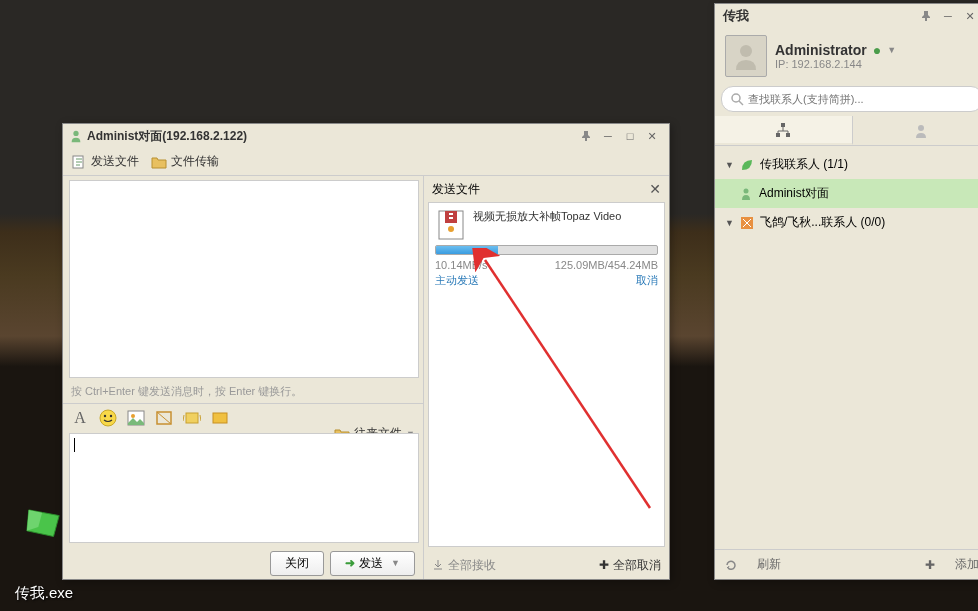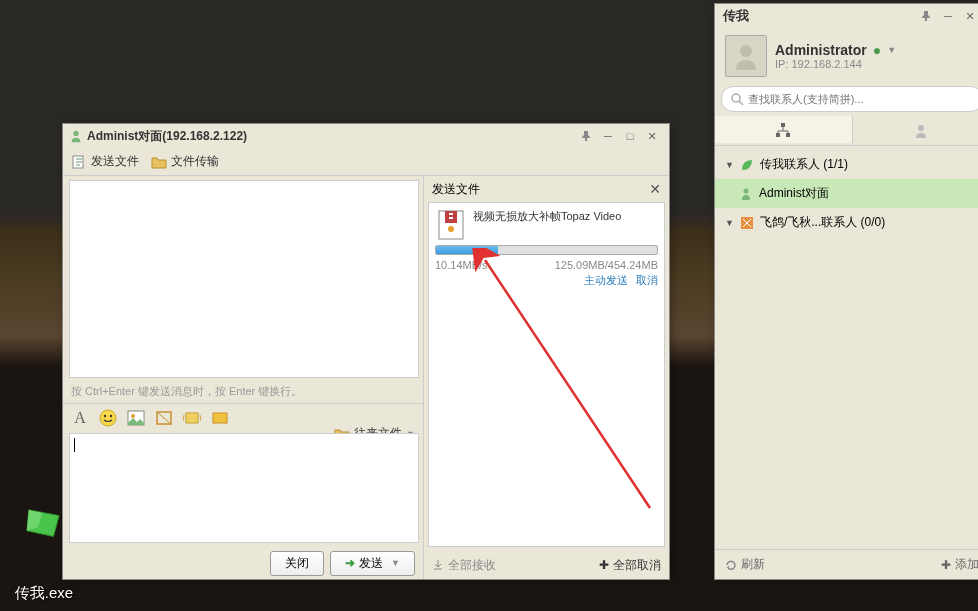--- a/index.html
+++ b/index.html
@@ -43,21 +43,21 @@
     .ft-header .ft-close { cursor: pointer; font-size: 14px; color: #555; }
     .ft-content { flex: 1; background: white; margin: 0 4px 4px 4px; border: 1px solid #ccc; padding: 6px; position: relative; }
     .ft-item { display: flex; gap: 6px; }
     .ft-file-icon { width: 32px; height: 32px; flex-shrink: 0; }
     .ft-info { flex: 1; font-size: 11px; }
     .ft-label { color: #888; }
     .ft-filename { color: #333; }
     .ft-progress { height: 10px; background: #e0e0e0; border: 1px solid #aaa; border-radius: 2px; margin: 4px 0; overflow: hidden; }
     .ft-progress-bar { height: 100%; background: linear-gradient(#6bbef0, #3a9ce0); width: 28%; }
     .ft-stats { display: flex; justify-content: space-between; font-size: 11px; color: #888; }
-    .ft-actions { display: flex; justify-content: flex-end; gap: 8px; font-size: 11px; margin-top: 2px; }
+    .ft-actions { display: flex; justify-content: space-between; gap: 8px; font-size: 11px; margin-top: 2px; }
     .ft-link { color: #2a7ab8; cursor: pointer; }
     .ft-footer { height: 28px; display: flex; align-items: center; justify-content: space-between; padding: 0 8px; font-size: 12px; color: #888; }
     .ft-footer span { cursor: pointer; display: flex; align-items: center; gap: 4px; }
     
     
     .red-arrow { position: absolute; left: 470px; top: 248px; pointer-events: none; }
     
     
     .contacts-window { position: absolute; left: 714px; top: 3px; width: 276px; height: 577px; background: #ebe7d8; border: 1px solid #888; box-shadow: 2px 2px 8px rgba(0,0,0,0.3); }
     .cw-titlebar { height: 24px; display: flex; align-items: center; padding: 0 8px; background: #ebe7d8; }
@@ -82,21 +82,21 @@
     .cw-tab:last-child { border-right: none; }
     
     .cw-list { flex: 1; background: #ebe7d8; padding: 4px 0; height: calc(100% - 170px); overflow: hidden; }
     .cw-group { padding: 6px 10px; display: flex; align-items: center; gap: 6px; font-size: 12px; cursor: pointer; }
     .cw-group .caret { font-size: 9px; color: #555; }
     .cw-contact { padding: 6px 10px 6px 24px; display: flex; align-items: center; gap: 6px; font-size: 12px; cursor: pointer; }
     .cw-contact.selected { background: #c8e8b8; }
     .group-icon { width: 14px; height: 14px; }
     
     .cw-footer { position: absolute; bottom: 0; left: 0; right: 0; height: 30px; display: flex; align-items: center; justify-content: space-between; padding: 0 10px; border-top: 1px solid #ccc; font-size: 12px; color: #666; }
-    .cw-footer span { cursor: pointer; display: flex; align-items: center; gap: 4px; }
+    .cw-footer span { cursor: pointer; display: flex; align-items: center; gap: 20px; }
   </style>
 </head>
 <body>
 
 <div class="desktop-icon">
   <div class="desktop-icon-img">
     <svg viewBox="0 0 40 34">
         <path d="M4 2 L36 8 L30 30 L2 24 Z" fill="#4ac44a" stroke="#2a8a2a"></path>
         <path d="M4 2 L18 5 L14 20 L2 24 Z" fill="#6ed46e"></path>
       </svg>

